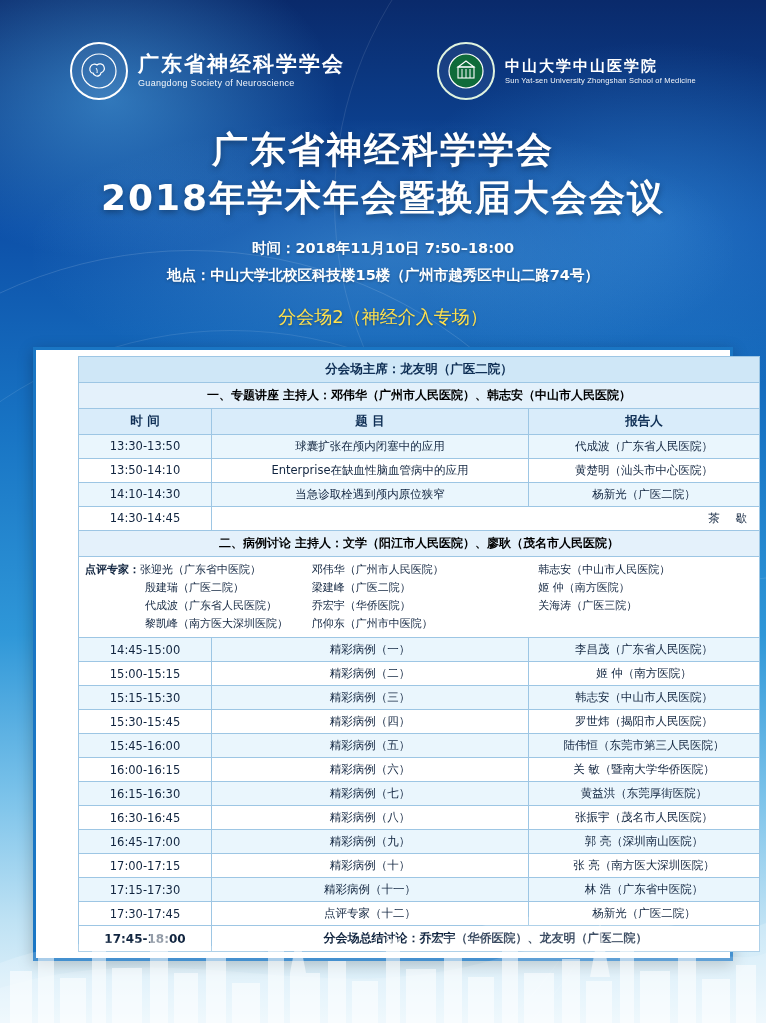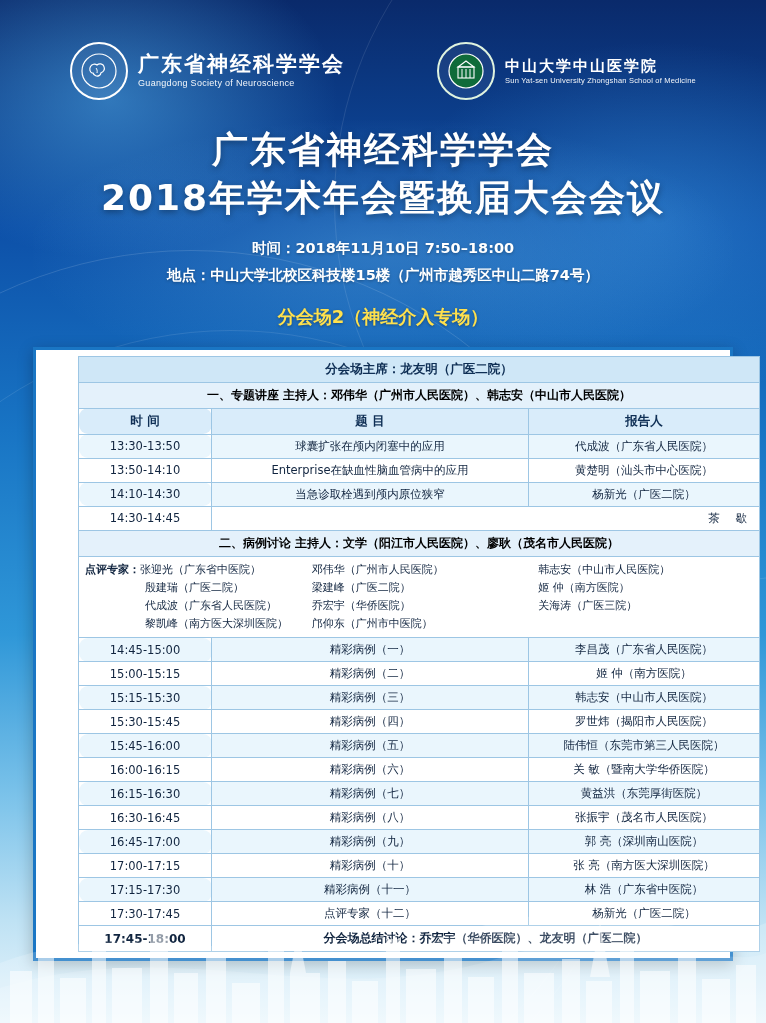--- a/index.html
+++ b/index.html
@@ -138,21 +138,21 @@
     font-size: 14.5px;
     font-weight: bold;
     line-height: 1.85;
     color: #ffffff;
     text-shadow: 0 1px 3px rgba(0,0,0,.3);
   }
   .subhall {
     margin-top: 16px;
     font-family: "DejaVu Sans", sans-serif;
     font-size: 18px;
-    font-weight: bold;
+    font-weight: normal;
     color: #ffe14d;
     text-shadow: 0 1px 3px rgba(0,0,0,.35);
   }
 
   
   .card {
     position: relative;
     margin: 18px auto 0;
     width: 700px;
     background: #ffffff;
@@ -191,21 +191,21 @@
     color: #000000;
   }
   .col-head td {
     background: #d9ecfa;
     text-align: center;
     font-weight: bold;
     font-size: 12.5px;
     padding: 5px;
     color: #0f2f55;
   }
-  .c-time { width: 120px; text-align: center; border-radius: 9px; }
+  .c-time { width: 120px; text-align: center; }
   .c-topic { text-align: center; }
   .c-speaker { width: 218px; text-align: center; }
   tr.alt td { background: #eaf6fd; }
   tr.plain td { background: #ffffff; }
   .merge-center {
     text-align: right;
     letter-spacing: 6px;
     background: #ffffff;
   }
   .experts {

